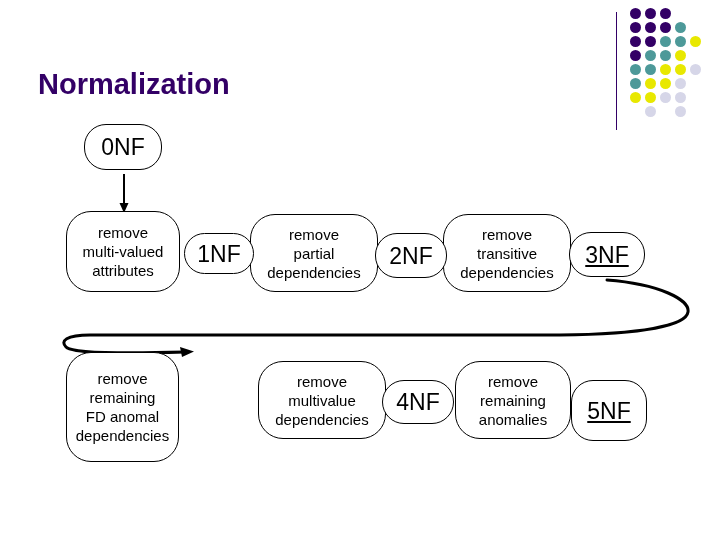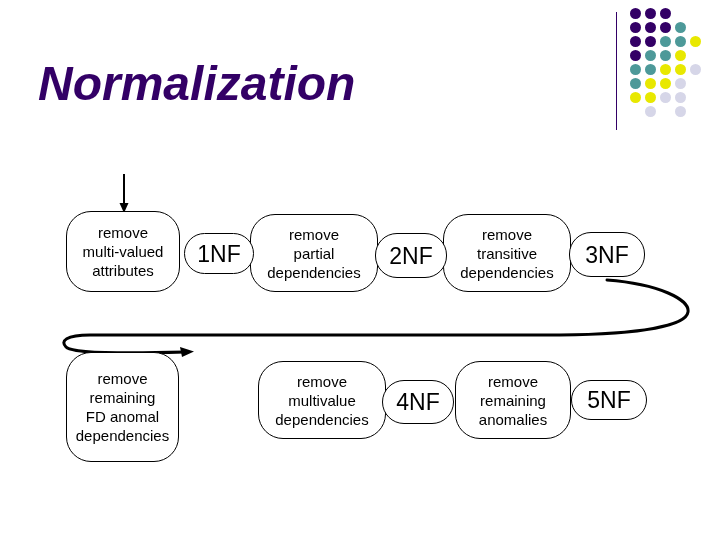--- a/index.html
+++ b/index.html
@@ -18,27 +18,26 @@
     width: 720px;
     height: 540px;
     background: #ffffff;
   }
 
   
   #slide-title {
     position: absolute;
     left: 38px;
     top: 61px;
-    font-size: 48px;
+    font-size: 29px;
     font-weight: bold;
     color: #330066;
     letter-spacing: 0px;
     white-space: nowrap;
     line-height: 46px;
-    font-style: italic;
   }
 
   
   #deco {
     position: absolute;
     left: 616px;
     top: 8px;
     width: 104px;
     height: 122px;
   }
@@ -159,20 +158,23 @@
 
       <path d="M 607 280
                C 660 284, 690 300, 688 312
                C 686 326, 640 334, 560 335
                L 90 335
                C 66 335, 60 341, 66 347
                C 72 353, 110 354, 185 352" fill="none" stroke="#000" stroke-width="3" stroke-linecap="round"></path>
       <polygon points="194,351.5 180,347 182,357" fill="#000"></polygon>
     </svg>
 
+    <div class="node nf" style="left:84px; top:124px; width:78px; height:46px;">
+      <span class="node-label">0NF</span>
+    </div>
 
     <div class="node action" style="left:66px; top:211px; width:114px; height:81px;">
       <span class="node-label">remove
 multi-valued
 attributes</span>
     </div>
 
     <div class="node nf" style="left:184px; top:233px; width:70px; height:41px;">
       <span class="node-label">1NF</span>
     </div>
@@ -186,21 +188,21 @@
     <div class="node nf" style="left:375px; top:233px; width:72px; height:45px;">
       <span class="node-label">2NF</span>
     </div>
 
     <div class="node action" style="left:443px; top:214px; width:128px; height:78px;">
       <span class="node-label">remove
 transitive
 dependencies</span>
     </div>
 
-    <div class="node nf" style="left:569px; top:232px; width:76px; height:45px;">
+    <div class="node nf" style="left:569px; top:232px; width:76px; height:45px;text-decoration:underline;">
       <span class="node-label">3NF</span>
     </div>
 
     <div class="node action" style="left:66px; top:352px; width:113px; height:110px;">
       <span class="node-label">remove
 remaining
 FD anomal
 dependencies</span>
     </div>
 
@@ -214,18 +216,18 @@
     <div class="node nf" style="left:382px; top:380px; width:72px; height:44px;">
       <span class="node-label">4NF</span>
     </div>
 
     <div class="node action" style="left:455px; top:361px; width:116px; height:78px;">
       <span class="node-label">remove
 remaining
 anomalies</span>
     </div>
 
-    <div class="node nf" style="left:571px; top:380px; width:76px; height:40px;">
+    <div class="node nf" style="left:571px; top:380px; width:76px; height:61px;text-decoration:underline;">
       <span class="node-label">5NF</span>
     </div>
 
   </div>
 </div>
 
 </body></html>

